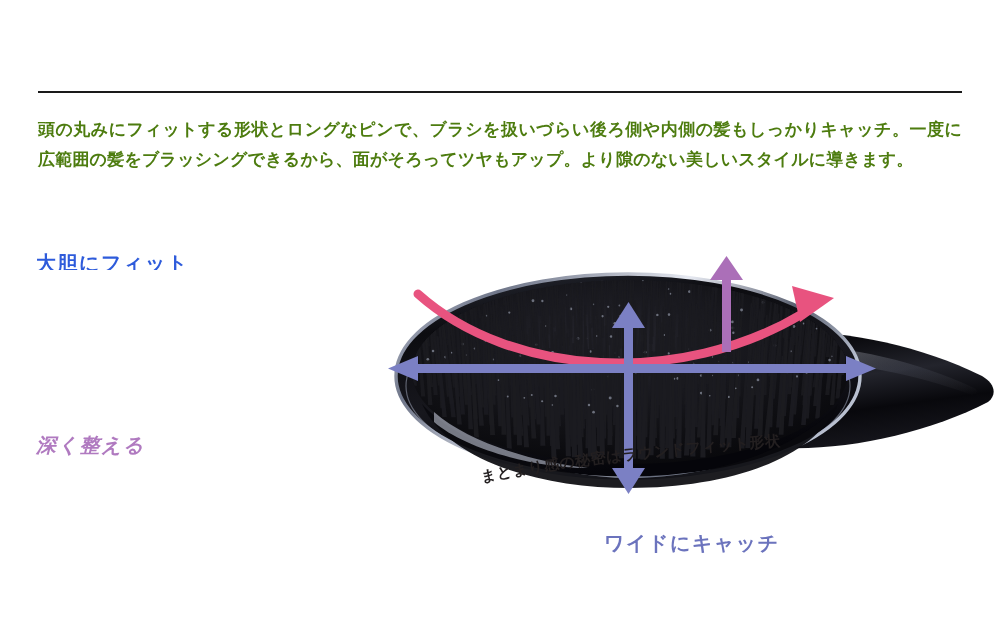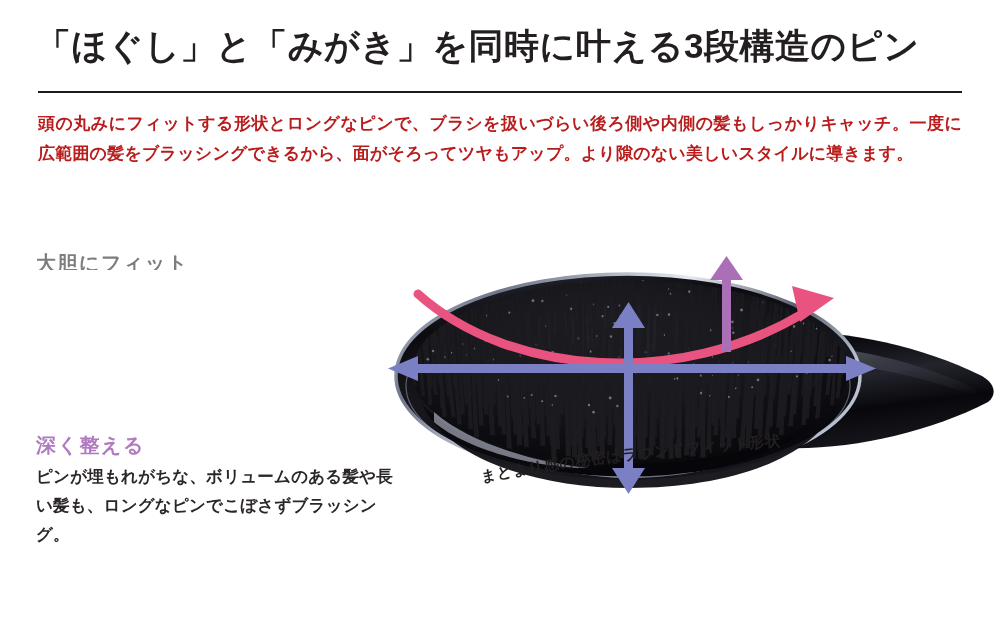--- a/index.html
+++ b/index.html
@@ -41,27 +41,27 @@
     top: 91px;
     width: 924px;
     height: 2px;
     background: #1a1a1a;
   }
 
   
   .lead {
     position: absolute;
     left: 38px;
-    top: 109px;
+    top: 115px;
     width: 924px;
     font-size: 17px;
     line-height: 30px;
     font-weight: 600;
     letter-spacing: 0.2px;
-    color: #b91c1c;
+    color: #4d7c0f;
     text-align: justify;
   }
 
   
   .feature {
     position: absolute;
   }
   .feature-head {
     font-size: 20px;
     line-height: 26px;
@@ -133,35 +133,34 @@
     font-weight: 600;
     letter-spacing: 0.6px;
     fill: #231f20;
   }
 </style>
 </head>
 <body>
 
 <div id="page">
 
-  <div class="title">「ほぐし」と「みがき」を同時に叶える3段構造のピン</div>
   <div class="title-rule" style="background: rgb(26, 26, 26);"></div>
 
   <div class="lead">頭の丸みにフィットする形状とロングなピンで、ブラシを扱いづらい後ろ側や内側の髪もしっかりキャッチ。一度に広範囲の髪をブラッシングできるから、面がそろってツヤもアップ。より隙のない美しいスタイルに導きます。</div>
 
   <div class="feature" id="feature-fit">
-    <div class="feature-head" style="color: #737373;">大胆にフィット</div>
+    <div class="feature-head" style="color: #1d4ed8;">大胆にフィット</div>
   </div>
 
   <div class="feature" id="feature-deep">
-    <div class="feature-head" style="color: rgb(176, 122, 192);">深く整える</div>
-    <div class="feature-body">ピンが埋もれがちな、ボリュームのある髪や長い髪も、ロングなピンでこぼさずブラッシング。</div>
+    <div class="feature-head" style="color: rgb(176, 122, 192); font-style: italic;">深く整える</div>
   </div>
 
   <div class="feature" id="feature-wide">
+    <div class="feature-head" style="color: rgb(107, 115, 189);">ワイドにキャッチ</div>
   </div>
 
   <div id="brush-figure">
     <svg width="618" height="260" viewBox="0 0 618 260" xmlns="http://www.w3.org/2000/svg" role="img" aria-label="黒いヘアブラシのピン面を斜め上から写した写真">
       <defs>
         <linearGradient id="bodyGrad" x1="0" y1="0" x2="0.35" y2="1">
           <stop offset="0%" stop-color="#2c2f3a"></stop>
           <stop offset="28%" stop-color="#0c0c10"></stop>
           <stop offset="62%" stop-color="#17171d"></stop>
           <stop offset="100%" stop-color="#05050a"></stop>

